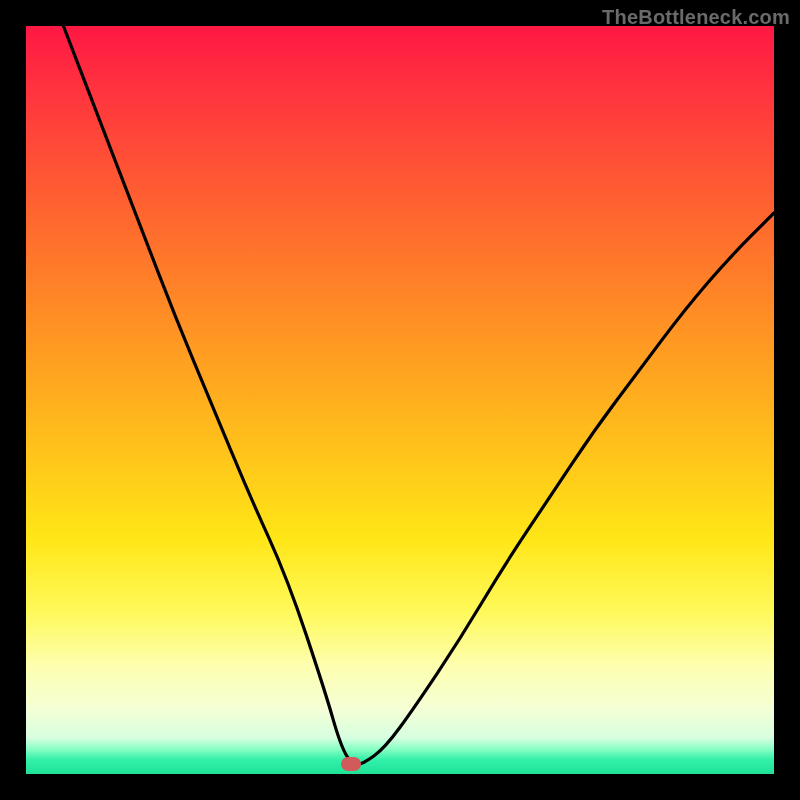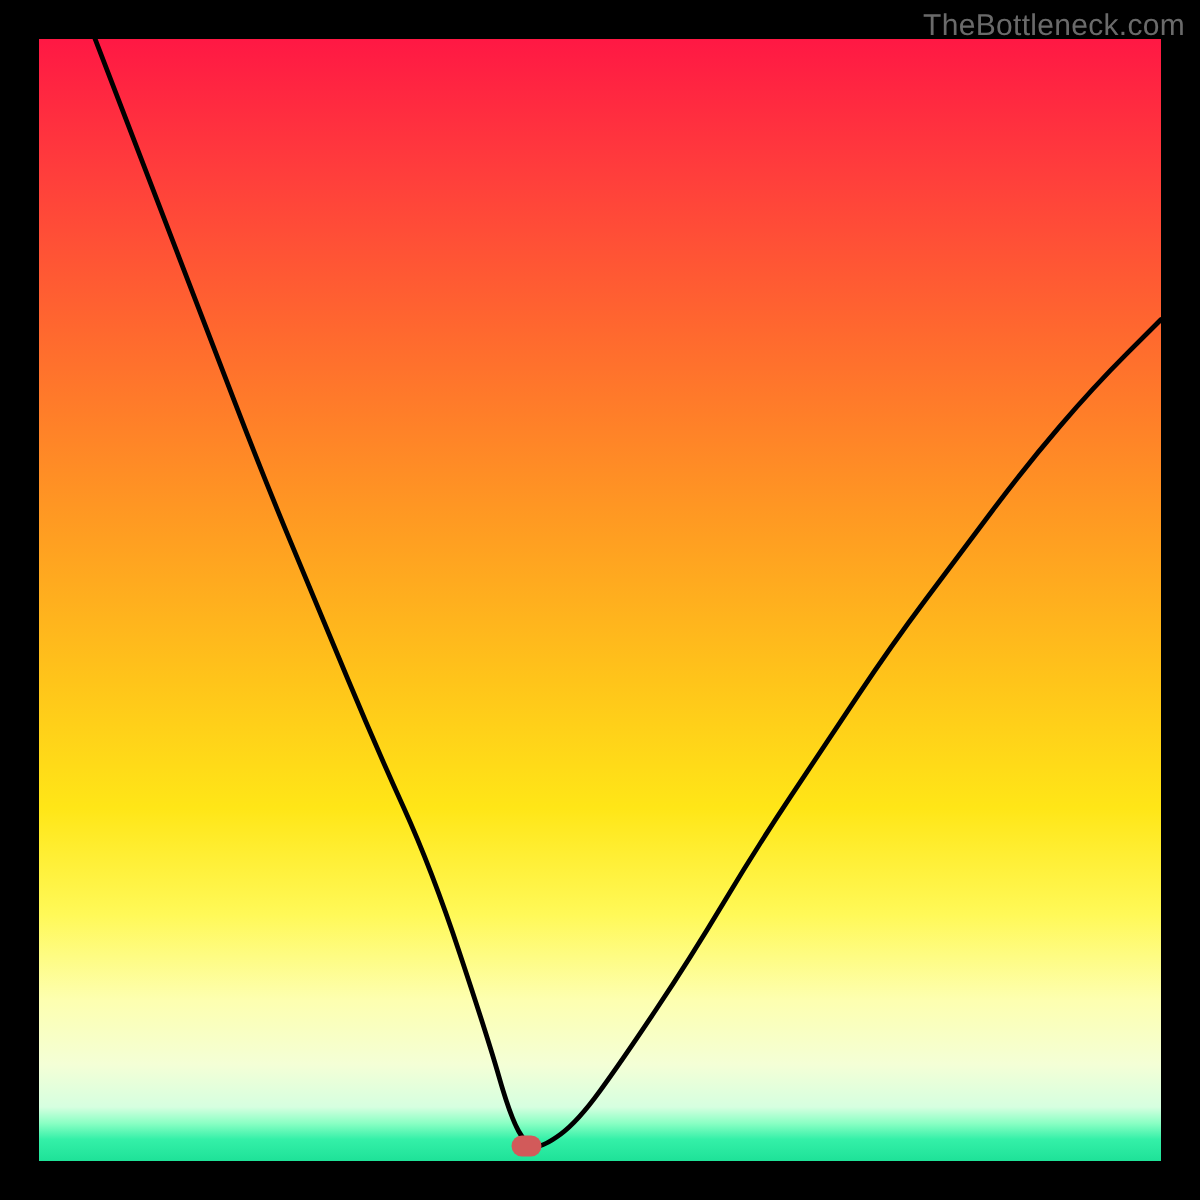--- a/index.html
+++ b/index.html
@@ -56,21 +56,21 @@
       #8affc4 30%,
       #34f0a8 60%,
       #1ee298 100%);
   }
   .watermark {
     position: absolute;
     top: 6px;
     right: 10px;
     color: #6a6a6a;
     font-size: 20px;
-    font-weight: 400;
+    font-weight: 700;
     letter-spacing: 0.2px;
     user-select: none;
   }
   .curve {
     position: absolute;
     left: 0;
     top: 0;
     width: 100%;
     height: 100%;
     pointer-events: none;

